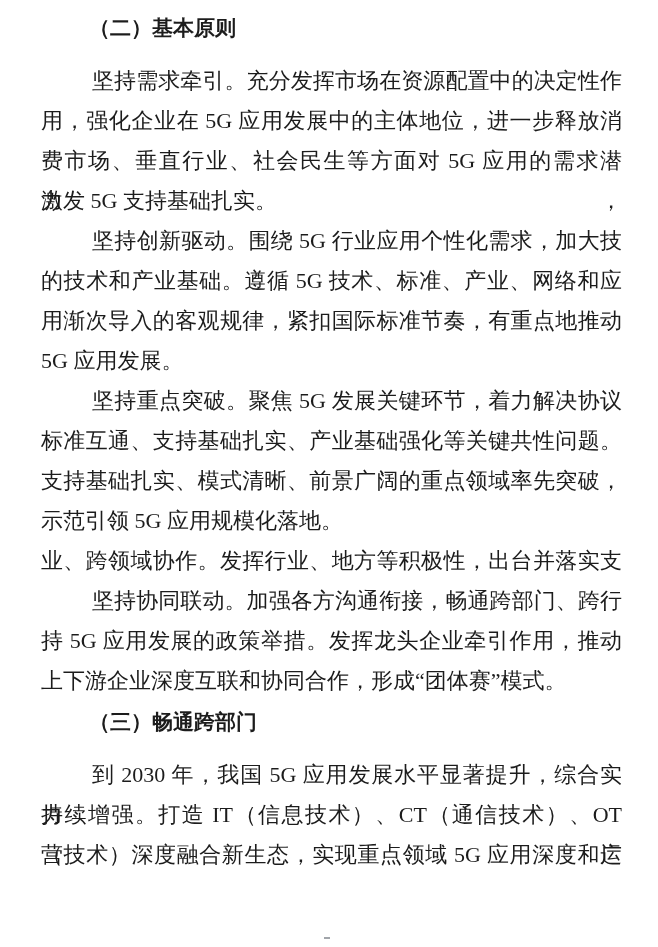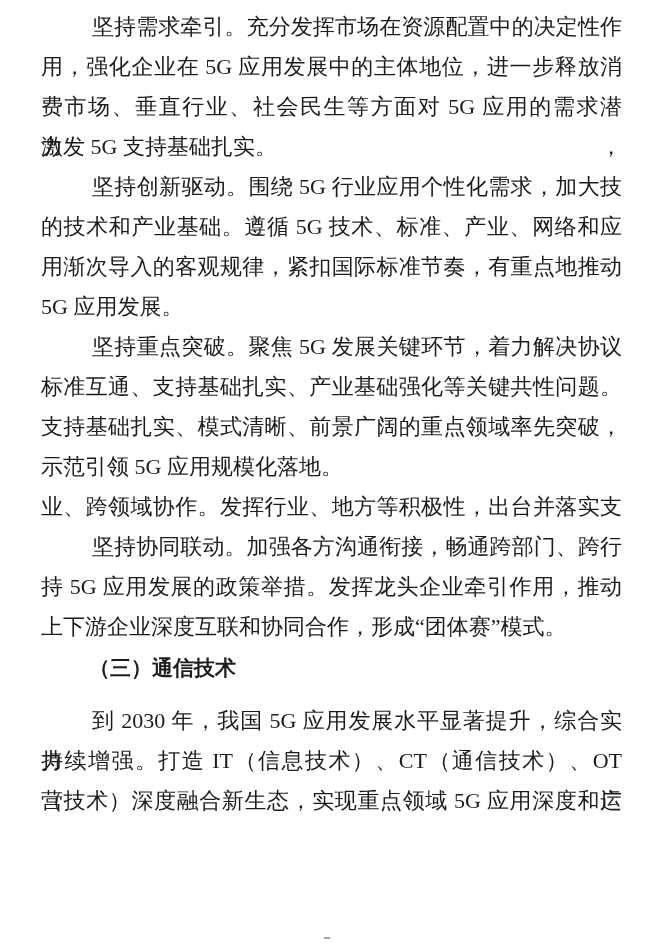--- a/index.html
+++ b/index.html
@@ -55,35 +55,36 @@
     height: 2px;
     background: #8a8f95;
     opacity: 0.8;
   }
 </style>
 </head>
 <body>
 
 <div class="page">
   <div class="doc-body">
+      <div class="line heading">（二）基本原则</div>
       <div class="line para-first justify">坚持需求牵引。充分发挥市场在资源配置中的决定性作</div>
       <div class="line body justify">用，强化企业在 5G 应用发展中的主体地位，进一步释放消</div>
       <div class="line body justify">费市场、垂直行业、社会民生等方面对 5G 应用的需求潜力，</div>
       <div class="line para-end">激发 5G 支持基础扎实。</div>
       <div class="line para-first justify">坚持创新驱动。围绕 5G 行业应用个性化需求，加大技</div>
       <div class="line body justify">的技术和产业基础。遵循 5G 技术、标准、产业、网络和应</div>
       <div class="line body justify">用渐次导入的客观规律，紧扣国际标准节奏，有重点地推动</div>
       <div class="line para-end">5G 应用发展。</div>
       <div class="line para-first justify">坚持重点突破。聚焦 5G 发展关键环节，着力解决协议</div>
       <div class="line body justify">标准互通、支持基础扎实、产业基础强化等关键共性问题。</div>
       <div class="line body justify">支持基础扎实、模式清晰、前景广阔的重点领域率先突破，</div>
       <div class="line para-end">示范引领 5G 应用规模化落地。</div>
       <div class="line body justify">业、跨领域协作。发挥行业、地方等积极性，出台并落实支</div>
       <div class="line para-first justify">坚持协同联动。加强各方沟通衔接，畅通跨部门、跨行</div>
       <div class="line body justify">持 5G 应用发展的政策举措。发挥龙头企业牵引作用，推动</div>
       <div class="line para-end">上下游企业深度互联和协同合作，形成“团体赛”模式。</div>
-      <div class="line heading">（三）通信技术</div>
+      <div class="line heading">（三）畅通跨部门</div>
       <div class="line para-first justify">到 2030 年，我国 5G 应用发展水平显著提升，综合实力</div>
       <div class="line body justify">持续增强。打造 IT（信息技术）、CT（通信技术）、OT（运</div>
       <div class="line body justify">营技术）深度融合新生态，实现重点领域 5G 应用深度和广</div>
     </div>
   <div class="page-number-mark"></div>
 </div>
 
 </body></html>

